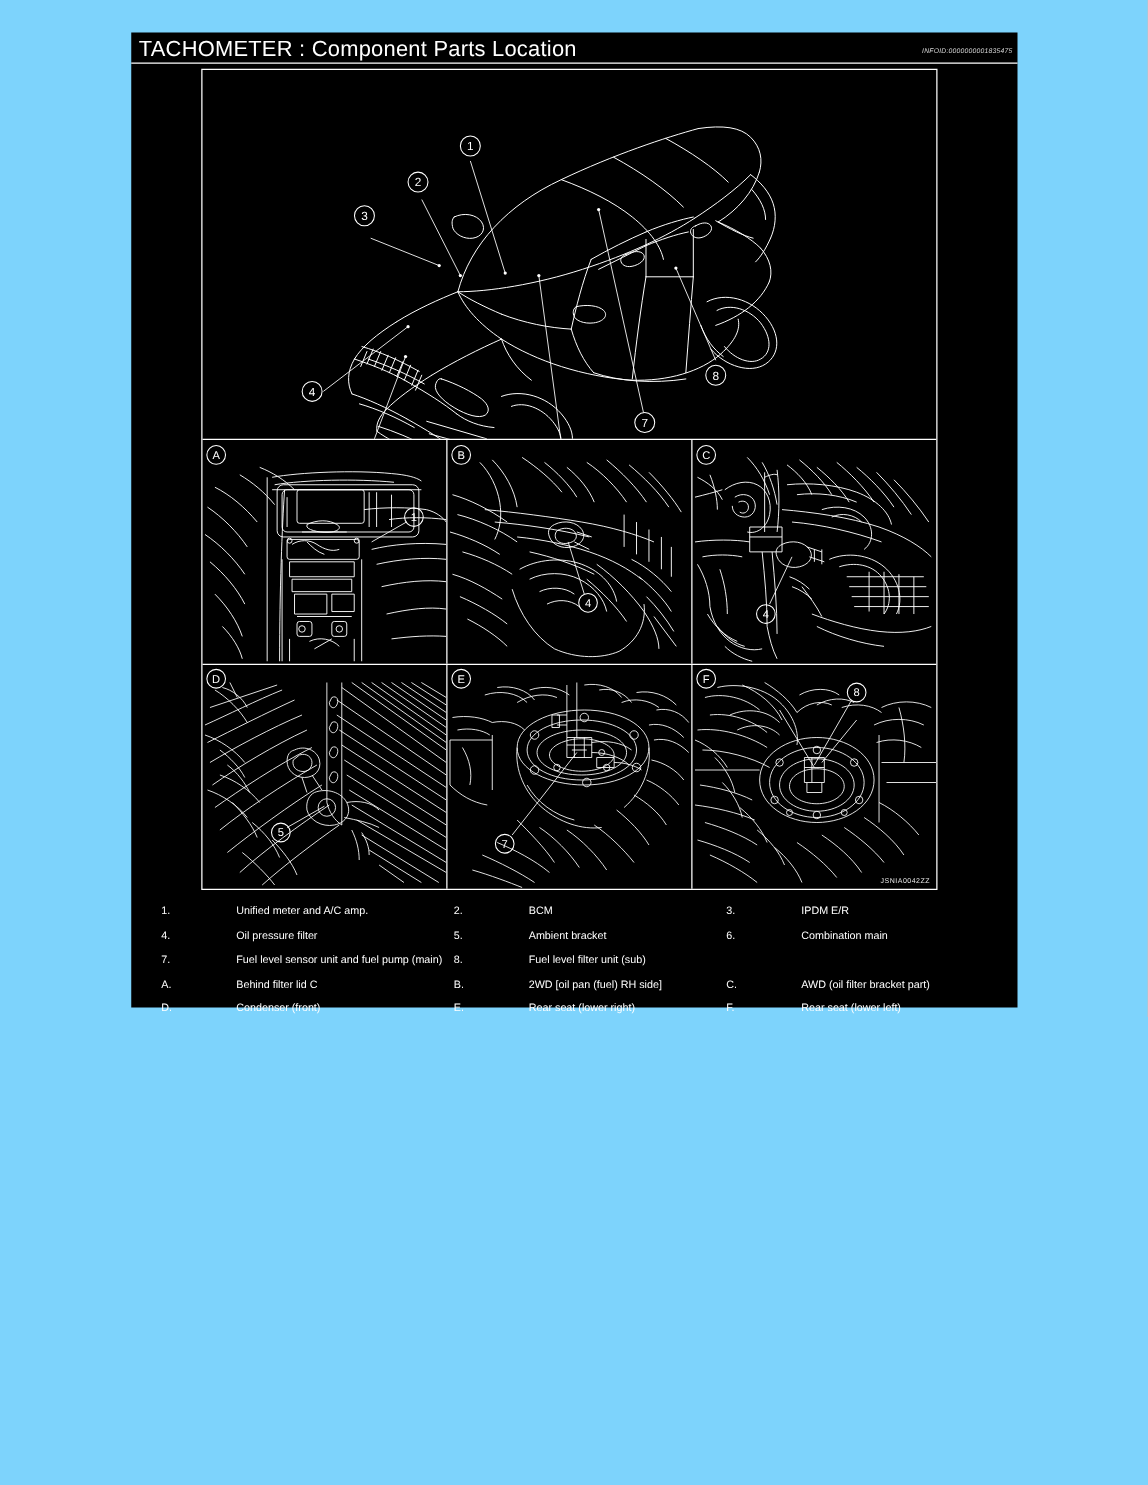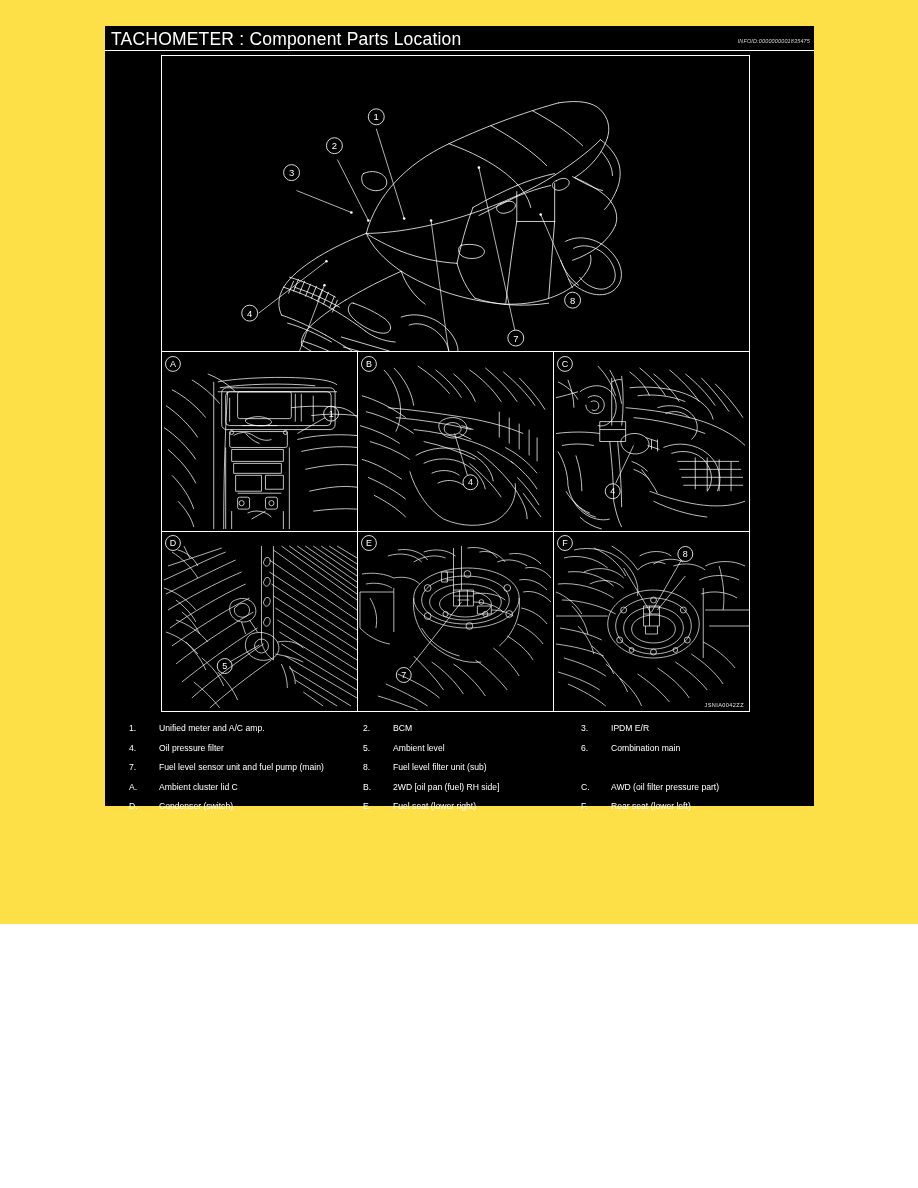--- a/index.html
+++ b/index.html
@@ -1,18 +1,18 @@
 <!DOCTYPE html>
 <html><head>
 <meta charset="utf-8">
 <style>
   html,body{margin:0;padding:0;background:#ffffff;}
   body{width:918px;height:1188px;font-family:"Liberation Sans",sans-serif;position:relative;overflow:hidden;}
 
-  #sheet{position:absolute;left:0;top:0;width:918px;height:924px;background:#fde047;}
+  #sheet{position:absolute;left:0;top:0;width:918px;height:1188px;background:#7dd3fc;}
 
   
   .doc-block{position:absolute;left:105px;top:26px;width:709px;height:780px;background:#000000;color:#ffffff;}
 
   .doc-title{position:absolute;left:6px;top:3px;font-size:17.5px;letter-spacing:.2px;color:#fff;white-space:nowrap;}
   .infoid{position:absolute;right:4px;top:12px;font-size:5.4px;font-style:italic;color:#d8d8d8;letter-spacing:.2px;white-space:nowrap;}
   .title-rule{position:absolute;left:0px;top:24px;width:709px;height:1.4px;background:#ffffff;}
 
   
   .fig{position:absolute;left:56px;top:29px;width:589px;height:657px;border:1.3px solid #ffffff;box-sizing:border-box;}
@@ -29,21 +29,21 @@
   .figcode{position:absolute;right:5px;bottom:3px;font-size:5.6px;letter-spacing:.4px;color:#e6e6e6;white-space:nowrap;}
 
   
   .legend{position:absolute;left:24px;top:697px;width:670px;}
   .lrow{display:flex;width:100%;margin-bottom:8.5px;}
   .litem{display:flex;align-items:flex-start;}
   .litem.c1{width:234px;}
   .litem.c2{width:218px;}
   .litem.c3{width:218px;}
   .lnum{width:30px;flex:0 0 30px;font-size:8.6px;line-height:11px;color:#ffffff;}
-  .ltxt{font-size:8.6px;line-height:11px;color:#ffffff;}
+  .ltxt{font-size:8.6px;line-height:11px;color:#ffffff;margin-left:30px;}
   .litem.empty .lnum,.litem.empty .ltxt{visibility:hidden;}
 </style>
 </head>
 <body>
 
 <div id="sheet">
 
   <div class="doc-block">
 
     <div class="doc-title">TACHOMETER : Component Parts Location</div>
@@ -670,21 +670,21 @@
         </div>
       </div>
 
       <div class="lrow">
         <div class="litem c1">
           <span class="lnum">4.</span>
           <span class="ltxt">Oil pressure filter</span>
         </div>
         <div class="litem c2">
           <span class="lnum">5.</span>
-          <span class="ltxt">Ambient level</span>
+          <span class="ltxt">Ambient bracket</span>
         </div>
         <div class="litem c3">
           <span class="lnum">6.</span>
           <span class="ltxt">Combination main</span>
         </div>
       </div>
 
       <div class="lrow">
         <div class="litem c1">
           <span class="lnum">7.</span>
@@ -696,40 +696,40 @@
         </div>
         <div class="litem c3 empty">
           <span class="lnum"></span>
           <span class="ltxt"></span>
         </div>
       </div>
 
       <div class="lrow">
         <div class="litem c1">
           <span class="lnum">A.</span>
-          <span class="ltxt">Ambient cluster lid C</span>
+          <span class="ltxt">Behind filter lid C</span>
         </div>
         <div class="litem c2">
           <span class="lnum">B.</span>
           <span class="ltxt">2WD [oil pan (fuel) RH side]</span>
         </div>
         <div class="litem c3">
           <span class="lnum">C.</span>
-          <span class="ltxt">AWD (oil filter pressure part)</span>
+          <span class="ltxt">AWD (oil filter bracket part)</span>
         </div>
       </div>
 
       <div class="lrow">
         <div class="litem c1">
           <span class="lnum">D.</span>
-          <span class="ltxt">Condenser (switch)</span>
+          <span class="ltxt">Condenser (front)</span>
         </div>
         <div class="litem c2">
           <span class="lnum">E.</span>
-          <span class="ltxt">Fuel seat (lower right)</span>
+          <span class="ltxt">Rear seat (lower right)</span>
         </div>
         <div class="litem c3">
           <span class="lnum">F.</span>
           <span class="ltxt">Rear seat (lower left)</span>
         </div>
       </div>
 
     </div>
   </div>
 </div>

